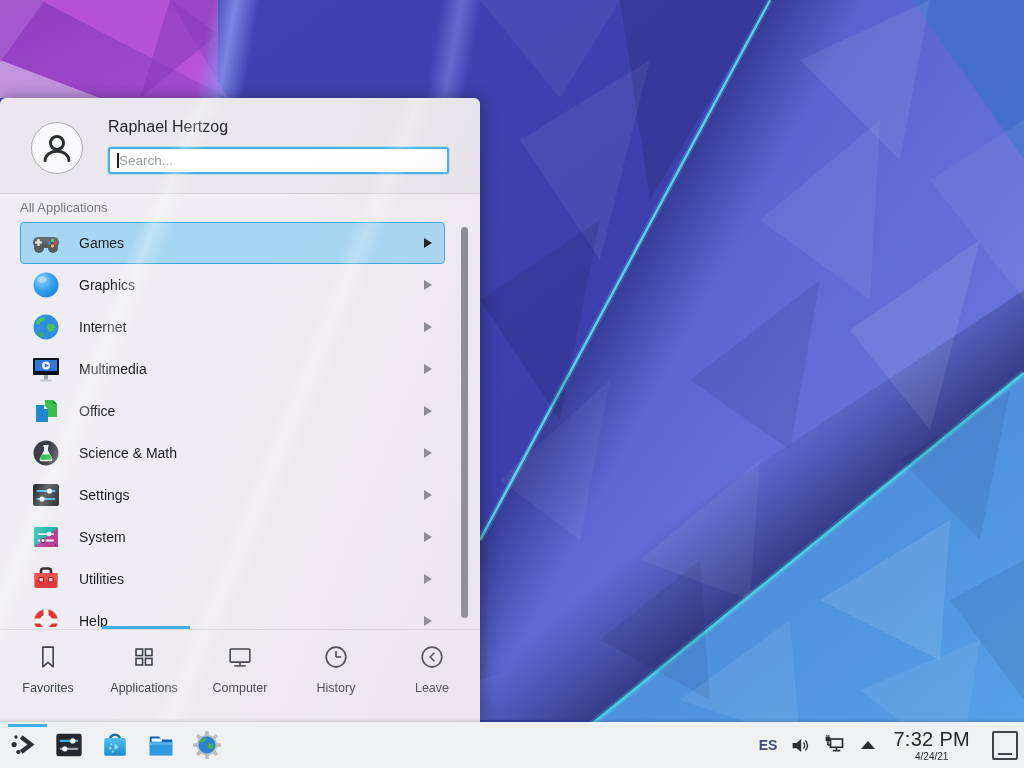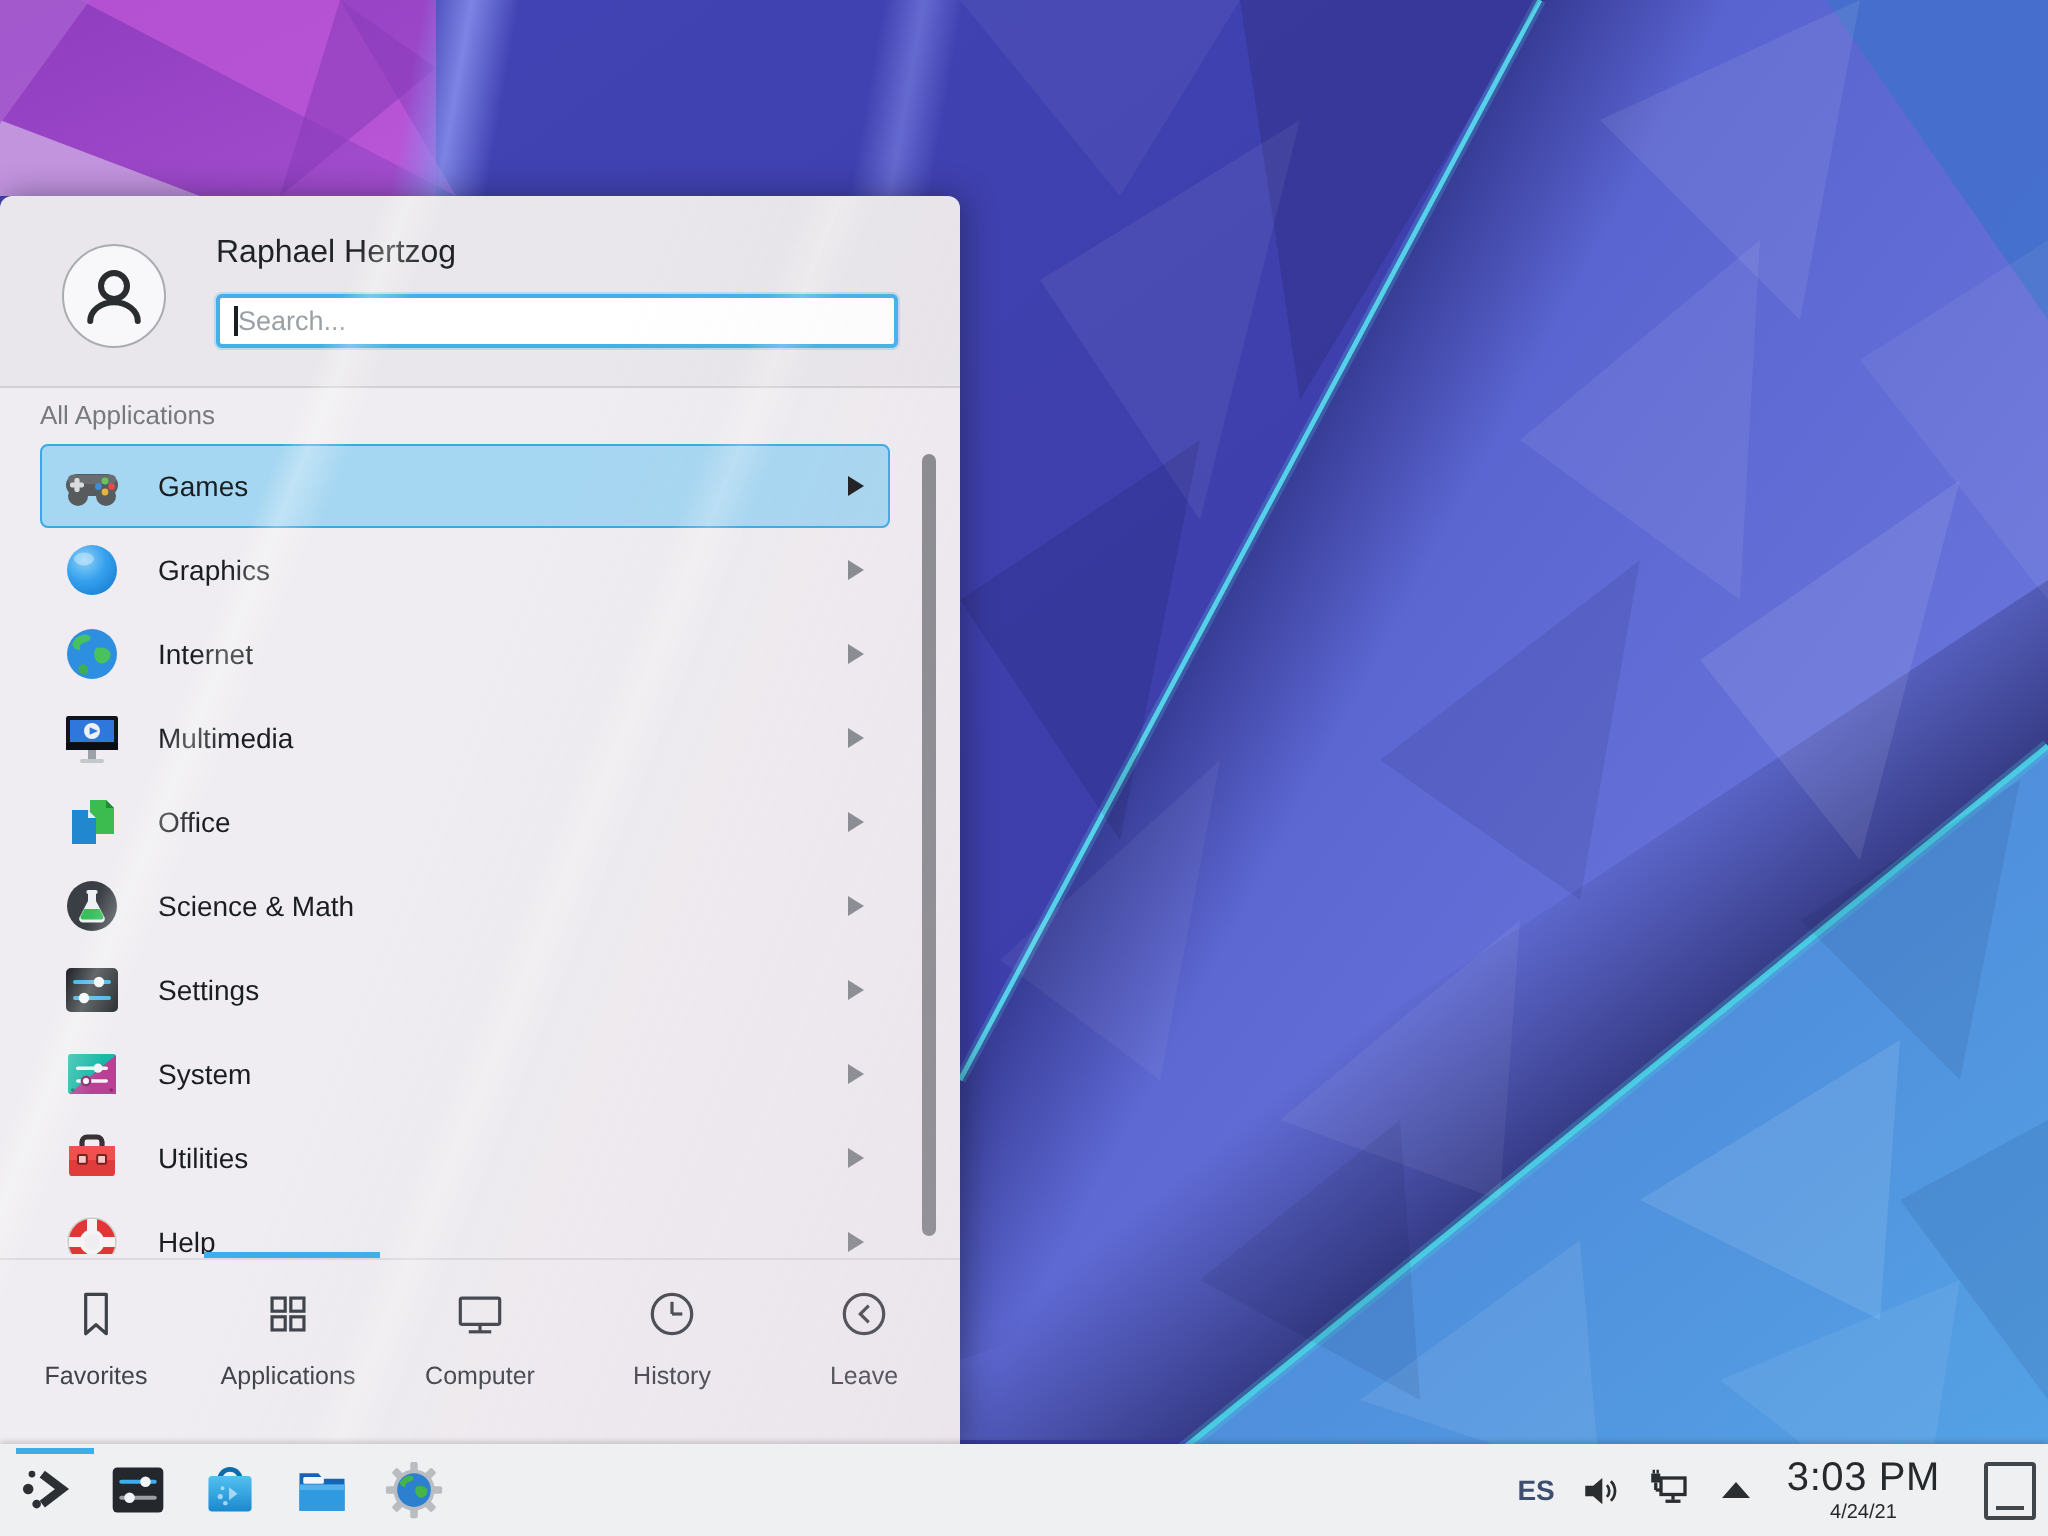--- a/index.html
+++ b/index.html
@@ -558,18 +558,18 @@
           <use href="#sym-speaker-icon"></use>
         </svg>
     </span>
     <span class="tray-icon">
       <svg width="24" height="24" viewBox="0 0 32 32">
           <use href="#sym-network-icon"></use>
         </svg>
     </span>
     <span class="caret-up"></span>
     <div class="clock">
-      <div class="time">3:03 PM</div>
+      <div class="time">7:32 PM</div>
       <div class="date">4/24/21</div>
     </div>
     <div class="show-desktop"></div>
   </div>
 </div>
 
 </body></html>

